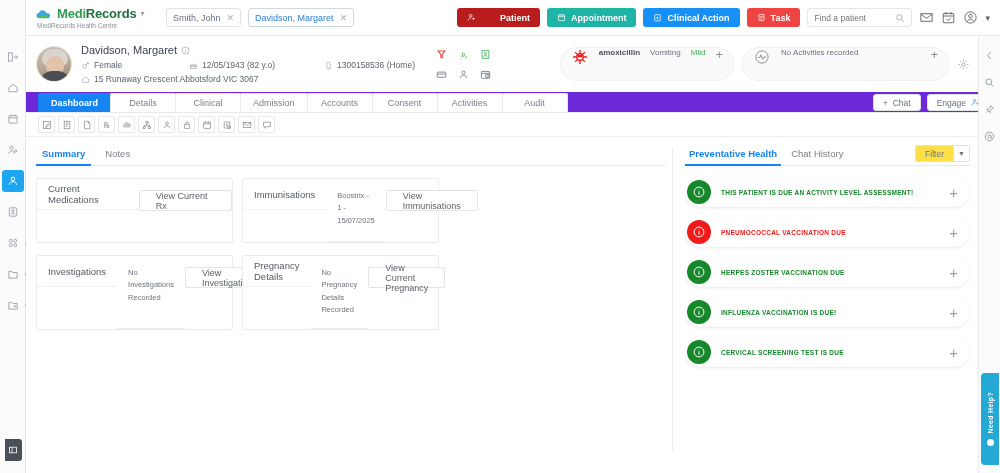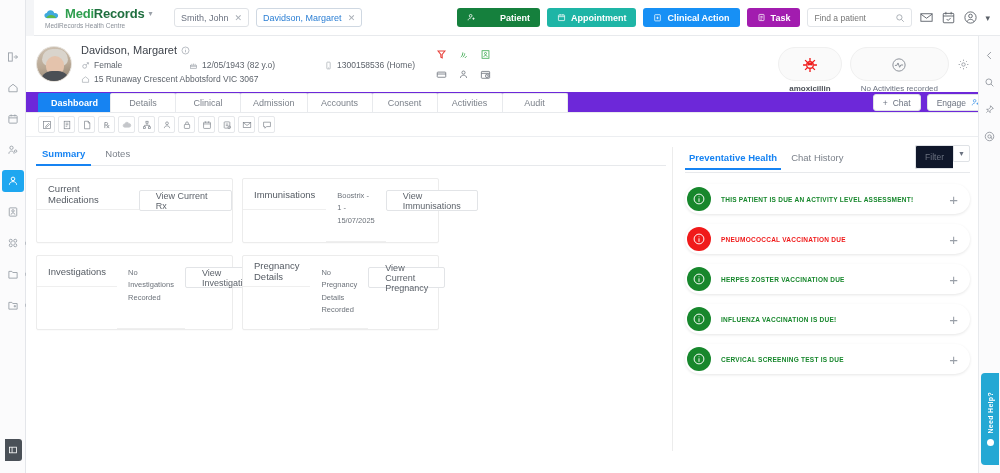--- a/index.html
+++ b/index.html
@@ -28,21 +28,21 @@
     position: absolute; left: 0; bottom: 12px; width: 26px;
     display: flex; justify-content: center;
   }
   .rail-bottom .pill {
     width: 17px; height: 22px; background: #4a5057; border-radius: 0 3px 3px 0;
     display: flex; align-items: center; justify-content: center; color: #fff;
   }
 
   
   .topbar {
-    position: absolute; left: 34px; top: 0; right: 0; height: 36px;
+    position: absolute; left: 26px; top: 0; right: 0; height: 36px;
     background: #fff; border-bottom: 1px solid #e8eaed;
     display: flex; align-items: center; padding: 0 10px;
   }
   .brand { display: flex; flex-direction: column; justify-content: center; width: 120px; }
   .brand-row { display: flex; align-items: center; gap: 4px; }
   .brand-name { font-size: 13px; font-weight: bold; color: #1f6f3f; letter-spacing: -.2px; }
   .brand-name .m { color: #2f9e4f; }
   .brand-sub { font-size: 6.5px; color: #8a9099; margin-top: 1px; padding-left: 1px; }
   .brand-caret { font-size: 8px; color: #9aa0a8; }
   .cloud-logo { width: 17px; height: 12px; position: relative; flex: 0 0 auto; }
@@ -54,24 +54,24 @@
     font-size: 9px; color: #6b7280;
   }
   .pt-chip.sel { color: #2b7fd4; border-color: #cfd8e2; }
   .pt-chip .x { font-size: 9px; color: #a7adb5; }
 
   .top-actions { margin-left: auto; display: flex; align-items: center; gap: 7px; }
   .act-btn {
     height: 19px; border-radius: 3px; padding: 0 10px; color: #fff;
     font-size: 9px; font-weight: bold; display: flex; align-items: center; gap: 5px;
   }
-  .act-patient { background: #15803d; gap: 24px; }
+  .act-patient { background: #b91c1c; gap: 24px; }
   .act-appt { background: #1eb5a6; }
   .act-clin { background: #1790f5; }
-  .act-task { background: #a21caf; }
+  .act-task { background: #ef4444; }
   .search-box {
     width: 105px; height: 19px; border: 1px solid #e2e5e9; border-radius: 3px;
     background: #fff; display: flex; align-items: center; padding: 0 6px;
   }
   .search-box input {
     border: 0; outline: 0; font-size: 8.5px; color: #9aa0a8; width: 100%;
     font-family: "Liberation Sans", sans-serif; background: transparent;
   }
   .top-icn { color: #5a6068; display: flex; align-items: center; }
 
@@ -101,21 +101,21 @@
   .pmeta-item.dob { width: 135px; }
   .paddr { display: flex; align-items: center; gap: 4px; margin-top: 4px; }
   .glyph { color: #9aa0a8; display: inline-flex; }
 
   .pstatus { margin-left: 18px; display: grid; grid-template-columns: repeat(3, 18px);
     grid-auto-rows: 18px; gap: 2px 4px; align-items: center; justify-items: center; }
 
   .cards-hdr { margin-left: auto; display: flex; align-items: center; gap: 8px; }
   .hcard {
     height: 34px; border-radius: 17px; background: #fafafa; border: 1px solid #f0f0f0;
-    display: flex; align-items: center; padding: 8px 10px; gap: 10px; flex-direction: column;
+    display: flex; align-items: flex-start; padding: 0 10px; gap: 10px;
   }
   .hcard .txt { font-size: 8px; color: #6b7280; }
   .hcard .txt.b { font-weight: bold; color: #4b5058; }
   .hcard .mild { color: #3faa52; font-size: 8px; }
   .hcard .plus { color: #8c9199; font-size: 13px; line-height: 1; }
   .hdr-ctrl { display: flex; align-items: center; gap: 9px; color: #8c9199; }
 
   
   .tabsrow {
     position: absolute; left: 26px; top: 92px; right: 0; height: 21px;
@@ -174,22 +174,22 @@
     border: 1px solid #e2e4e7; border-radius: 2px; background: #fff; height: 21px;
     padding: 0 16px; font-size: 9px; color: #5d636b; display: flex; align-items: center;
   }
 
   
   .rtabs { display: flex; align-items: center; border-bottom: 1px solid #e7e9ec; }
   .rtab { font-size: 9.5px; color: #7b818a; padding: 3px 10px 6px 4px; position: relative; }
   .rtab.active { color: #1683f2; font-weight: bold; }
   .rtab.active::after { content:""; position:absolute; left:0; right:6px; bottom:-1px; height:2px; background:#1683f2; }
   .filter-wrap { margin-left: auto; display: flex; margin-bottom: 3px; }
-  .filter-btn { height: 24px; border: 1px solid #dfe2e6; border-right: 0; border-radius: 2px 0 0 2px;
-    background: #0f172a; font-size: 8.5px; color: #6b7280; display: flex; align-items: center; padding: 0 9px; }
+  .filter-btn { height: 17px; border: 1px solid #dfe2e6; border-right: 0; border-radius: 2px 0 0 2px;
+    background: #fde047; font-size: 8.5px; color: #6b7280; display: flex; align-items: center; padding: 0 9px; }
   .filter-caret { height: 17px; width: 17px; border: 1px solid #dfe2e6; border-radius: 0 2px 2px 0;
     background: #fff; color: #6b7280; display: flex; align-items: center; justify-content: center; font-size: 7px; }
 
   .alerts { margin-top: 11px; display: flex; flex-direction: column; gap: 10px; }
   .alert {
     height: 30px; background: #fff; border-radius: 15px; box-shadow: 0 1px 3px rgba(0,0,0,.10);
     display: flex; align-items: center; padding: 0 12px 0 2px;
   }
   .alert-ico {
     width: 24px; height: 24px; border-radius: 50%; flex: 0 0 auto;

